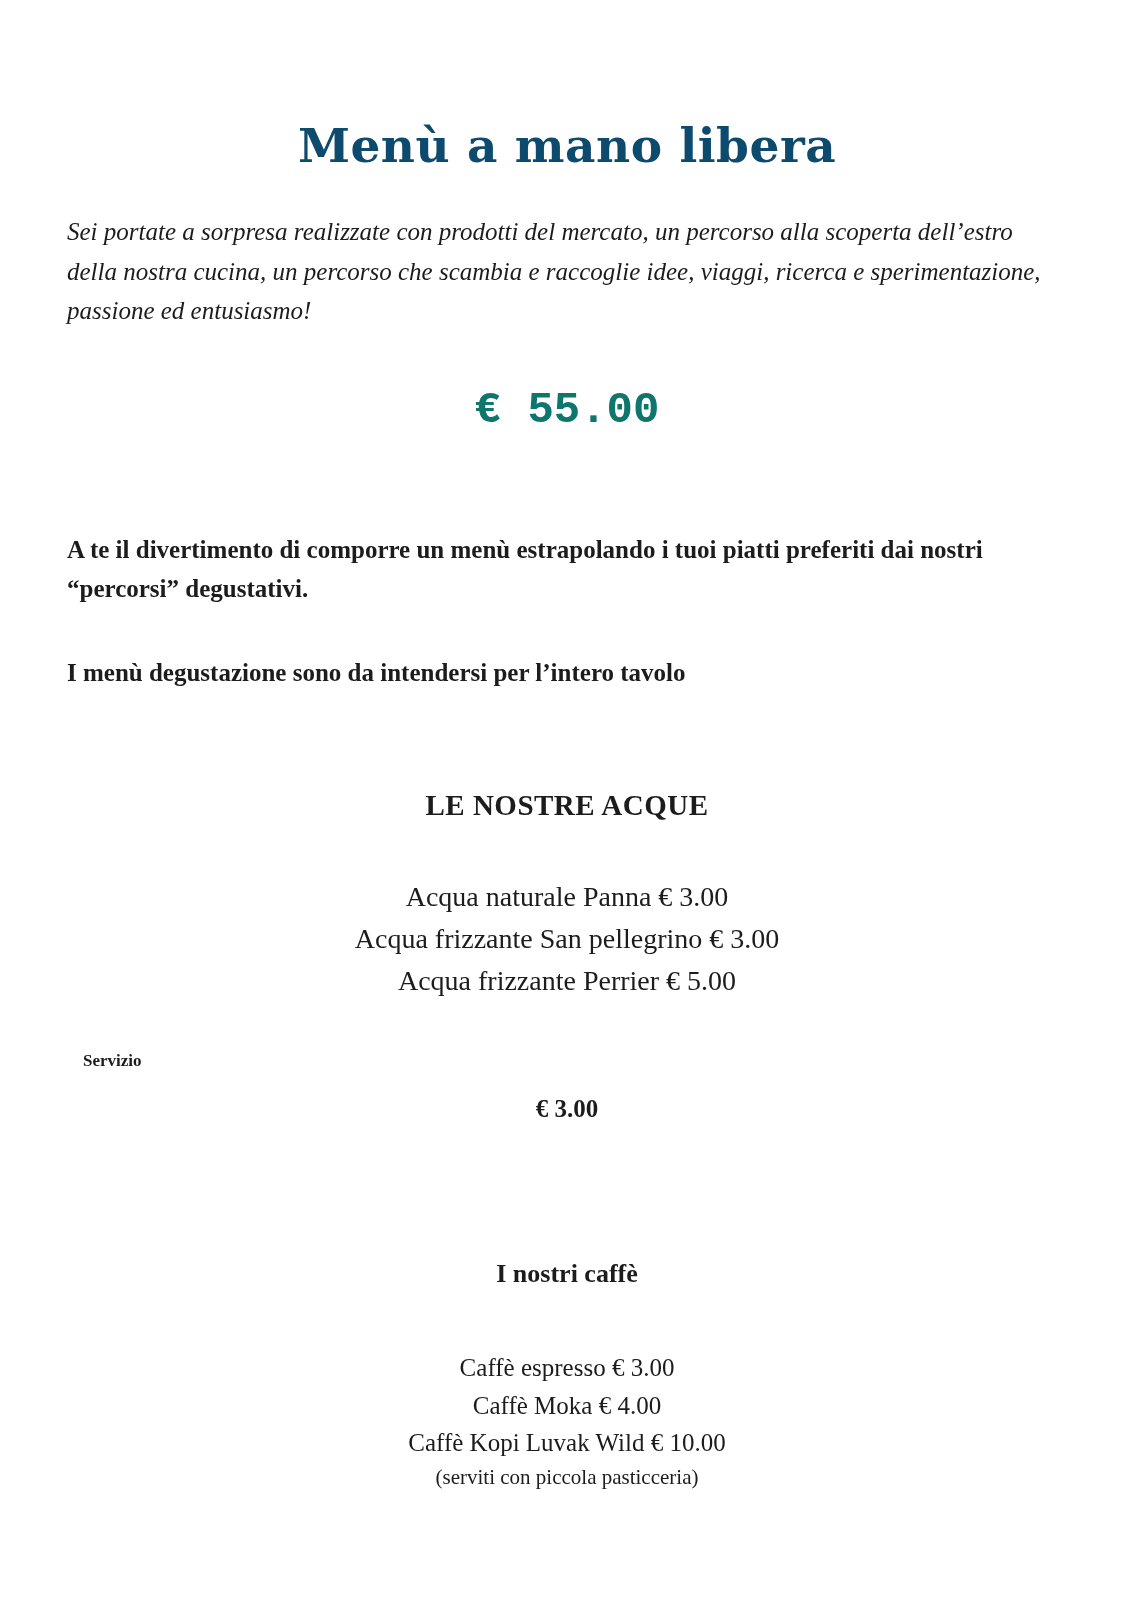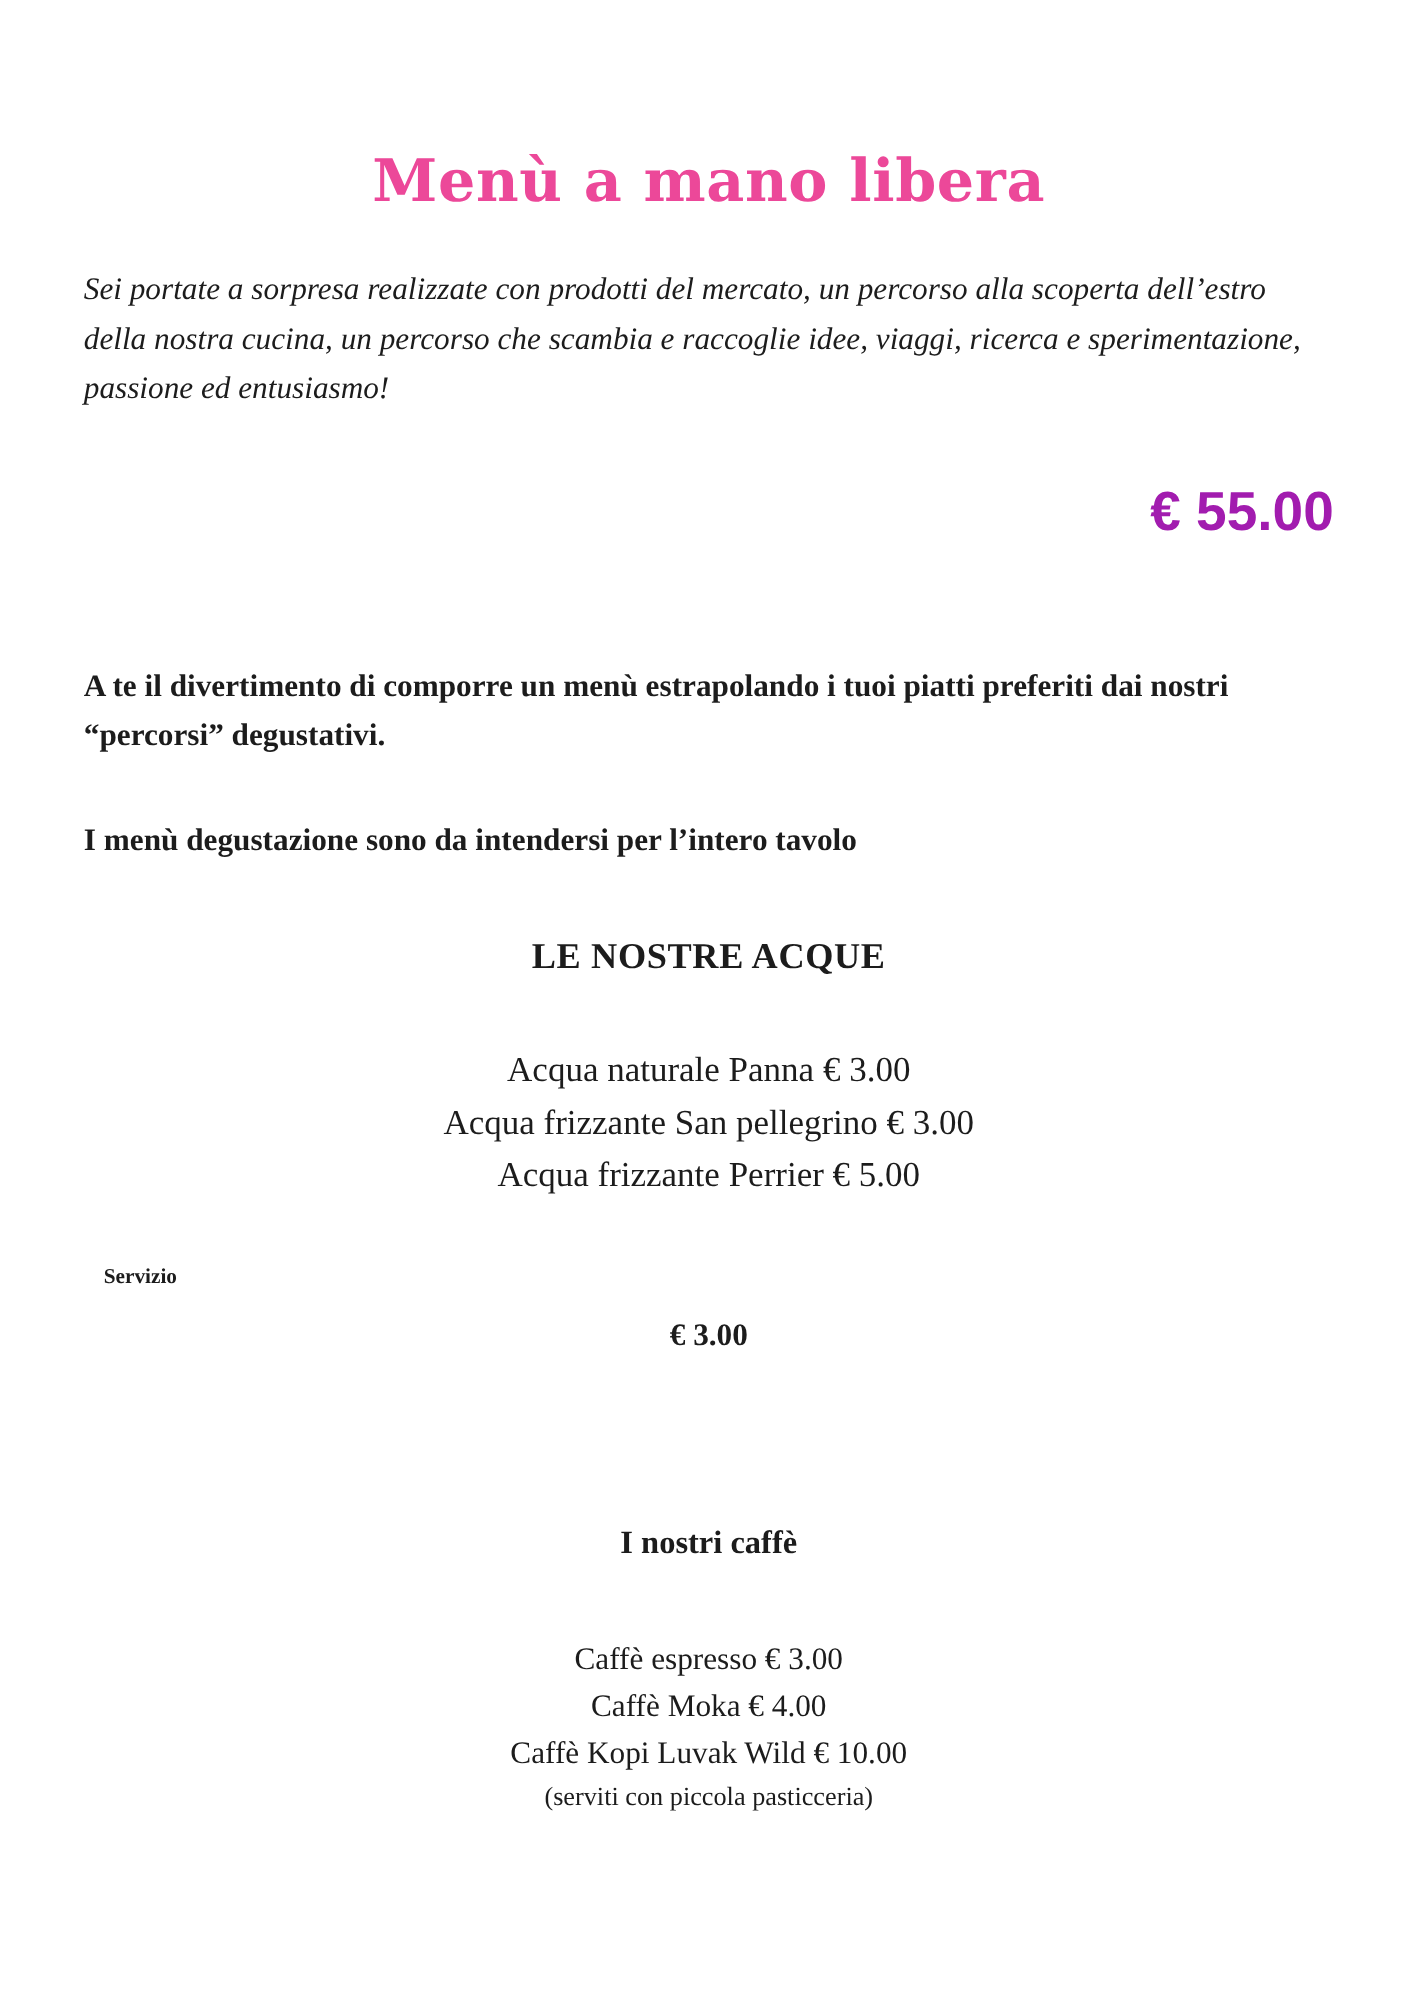--- a/index.html
+++ b/index.html
@@ -18,47 +18,47 @@
     box-sizing: border-box;
     padding: 118px 67px 60px 67px;
     overflow: hidden;
   }
   .doc-title {
     text-align: center;
     font-family: "DejaVu Serif", "Liberation Serif", serif;
     font-weight: bold;
     font-size: 47px;
     line-height: 1.2;
-    color: #ec4899;
+    color: #0c4a6e;
     letter-spacing: 0.5px;
     margin: 0 0 38px 0;
   }
   .intro {
     font-style: italic;
     font-size: 25px;
     line-height: 1.58;
     text-align: left;
     margin: 0 0 54px 0;
   }
   .price-big {
-    text-align: right;
-    font-family: Liberation Sans, sans-serif;
+    text-align: center;
+    font-family: Liberation Mono, monospace;
     font-weight: bold;
     font-size: 44px;
-    color: #a21caf;
+    color: #0f766e;
     margin: 0 0 96px 0;
   }
   .note-bold {
     font-weight: bold;
     font-size: 25px;
     line-height: 1.55;
     margin: 0 0 46px 0;
   }
   .note-bold.second {
-    margin-bottom: 56px;
+    margin-bottom: 96px;
   }
   .section-heading {
     text-align: center;
     font-weight: bold;
     font-size: 29px;
     letter-spacing: 0.5px;
     margin: 0 0 54px 0;
   }
   .item-list {
     text-align: center;

